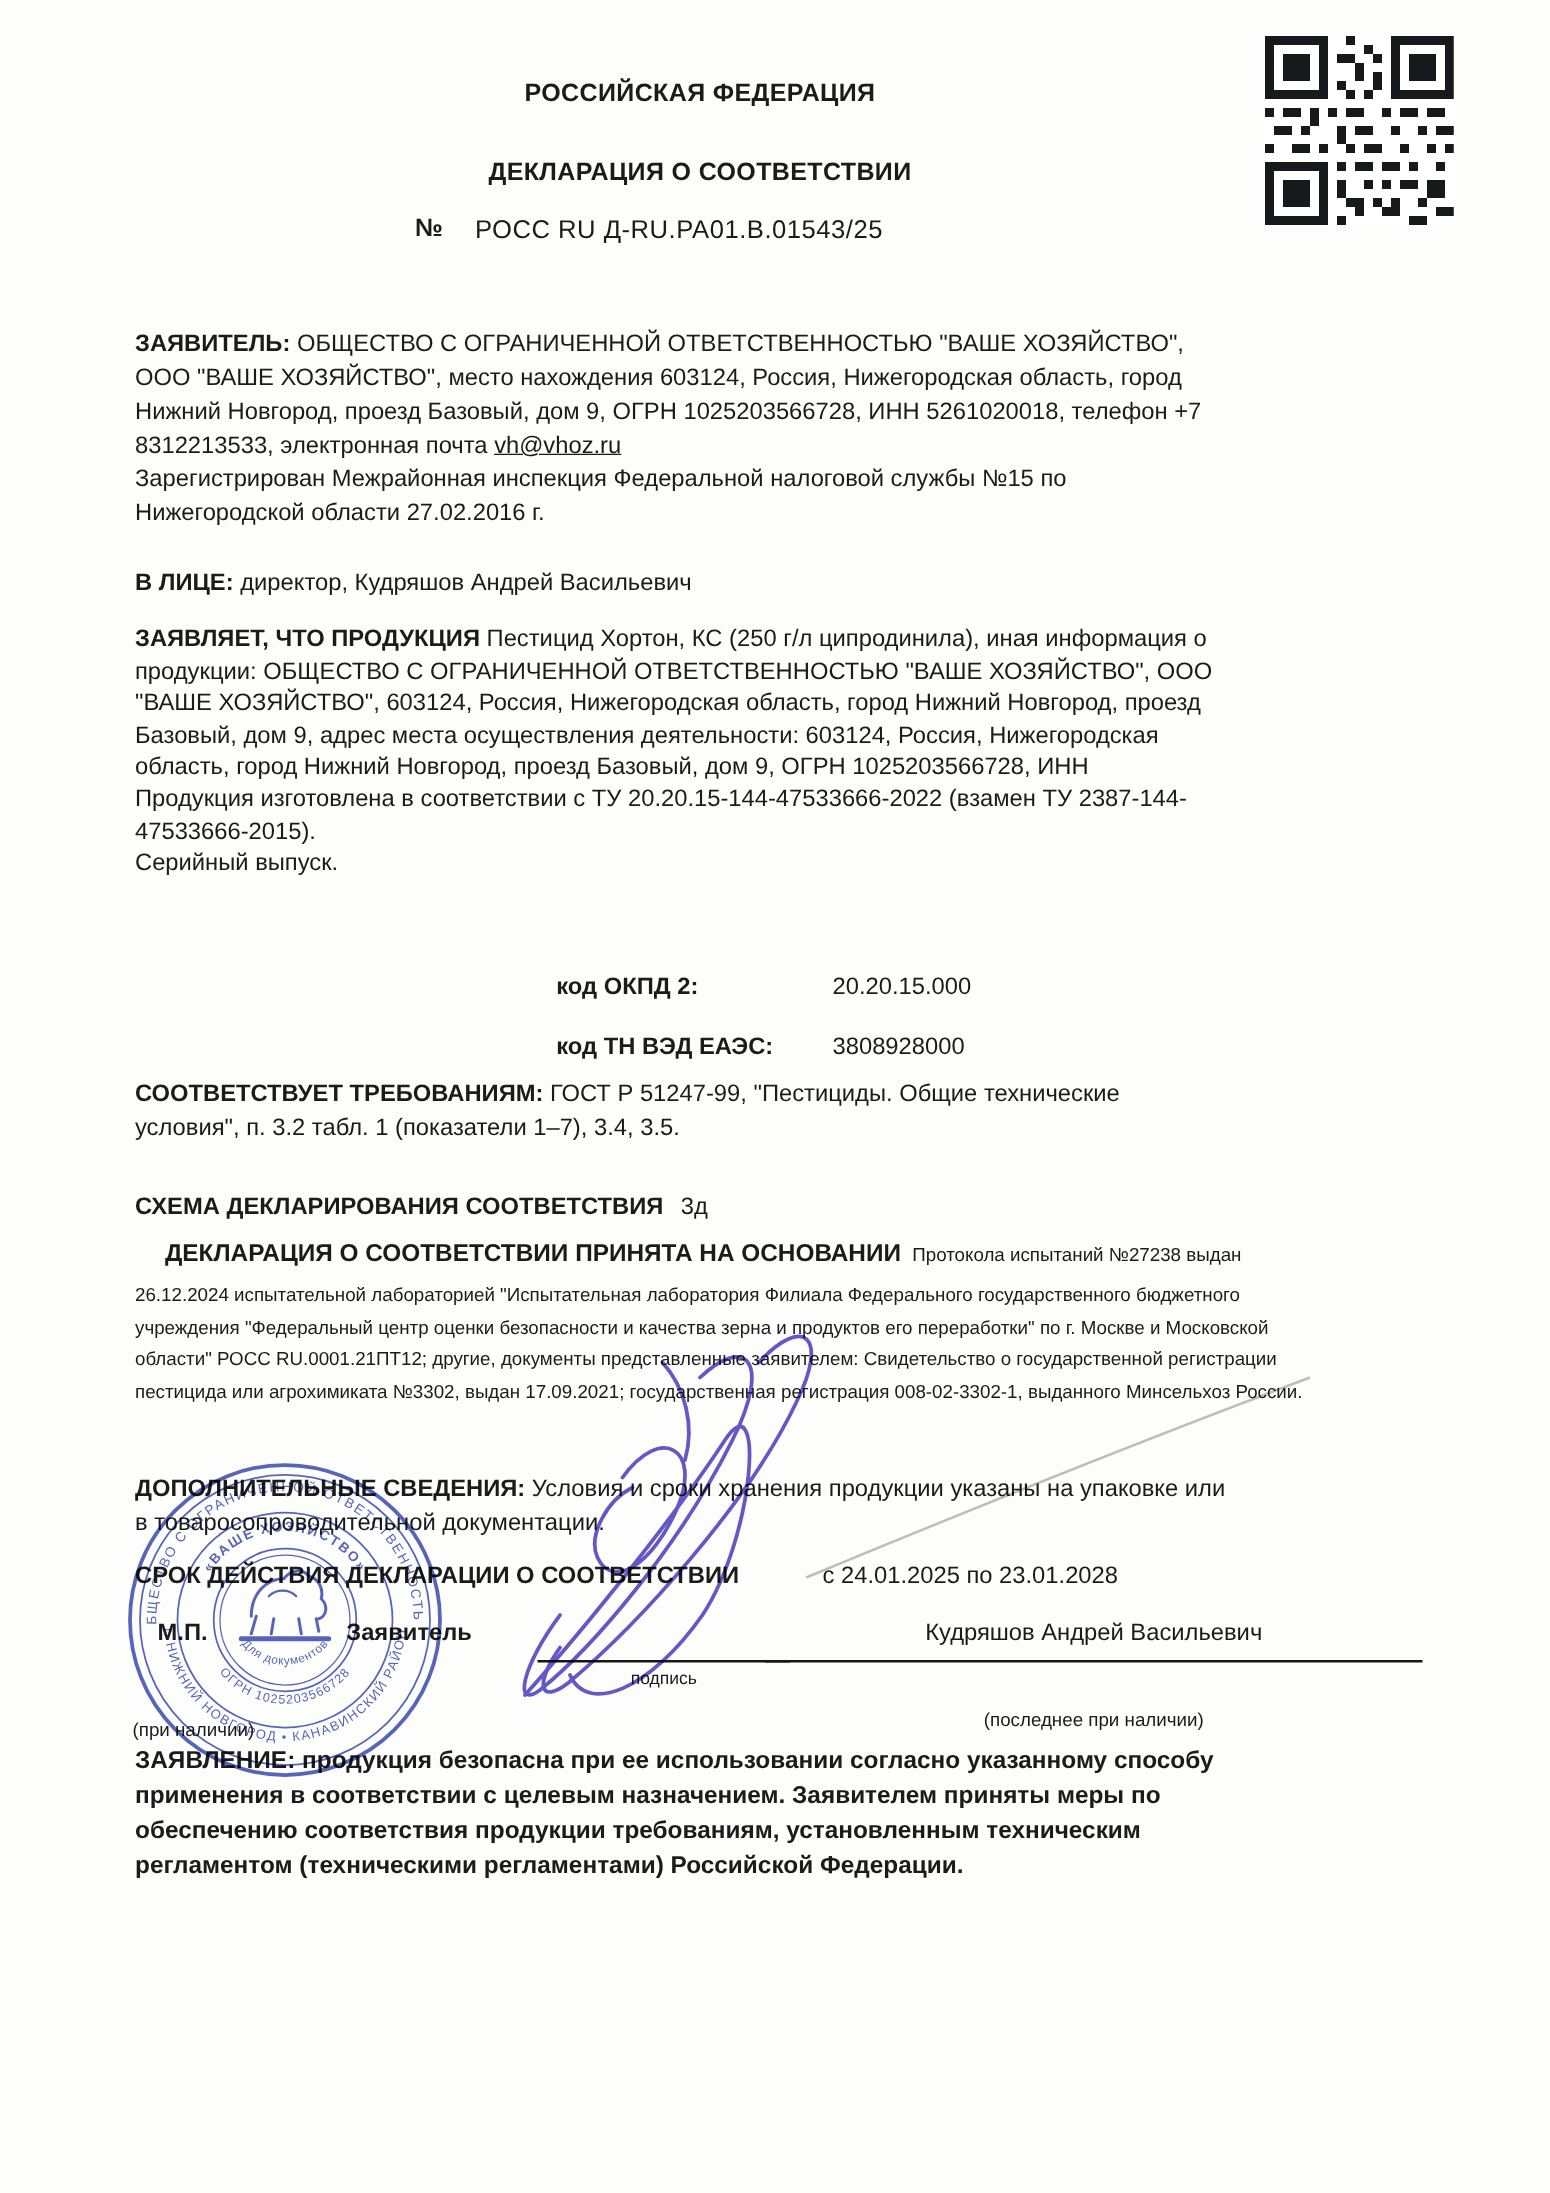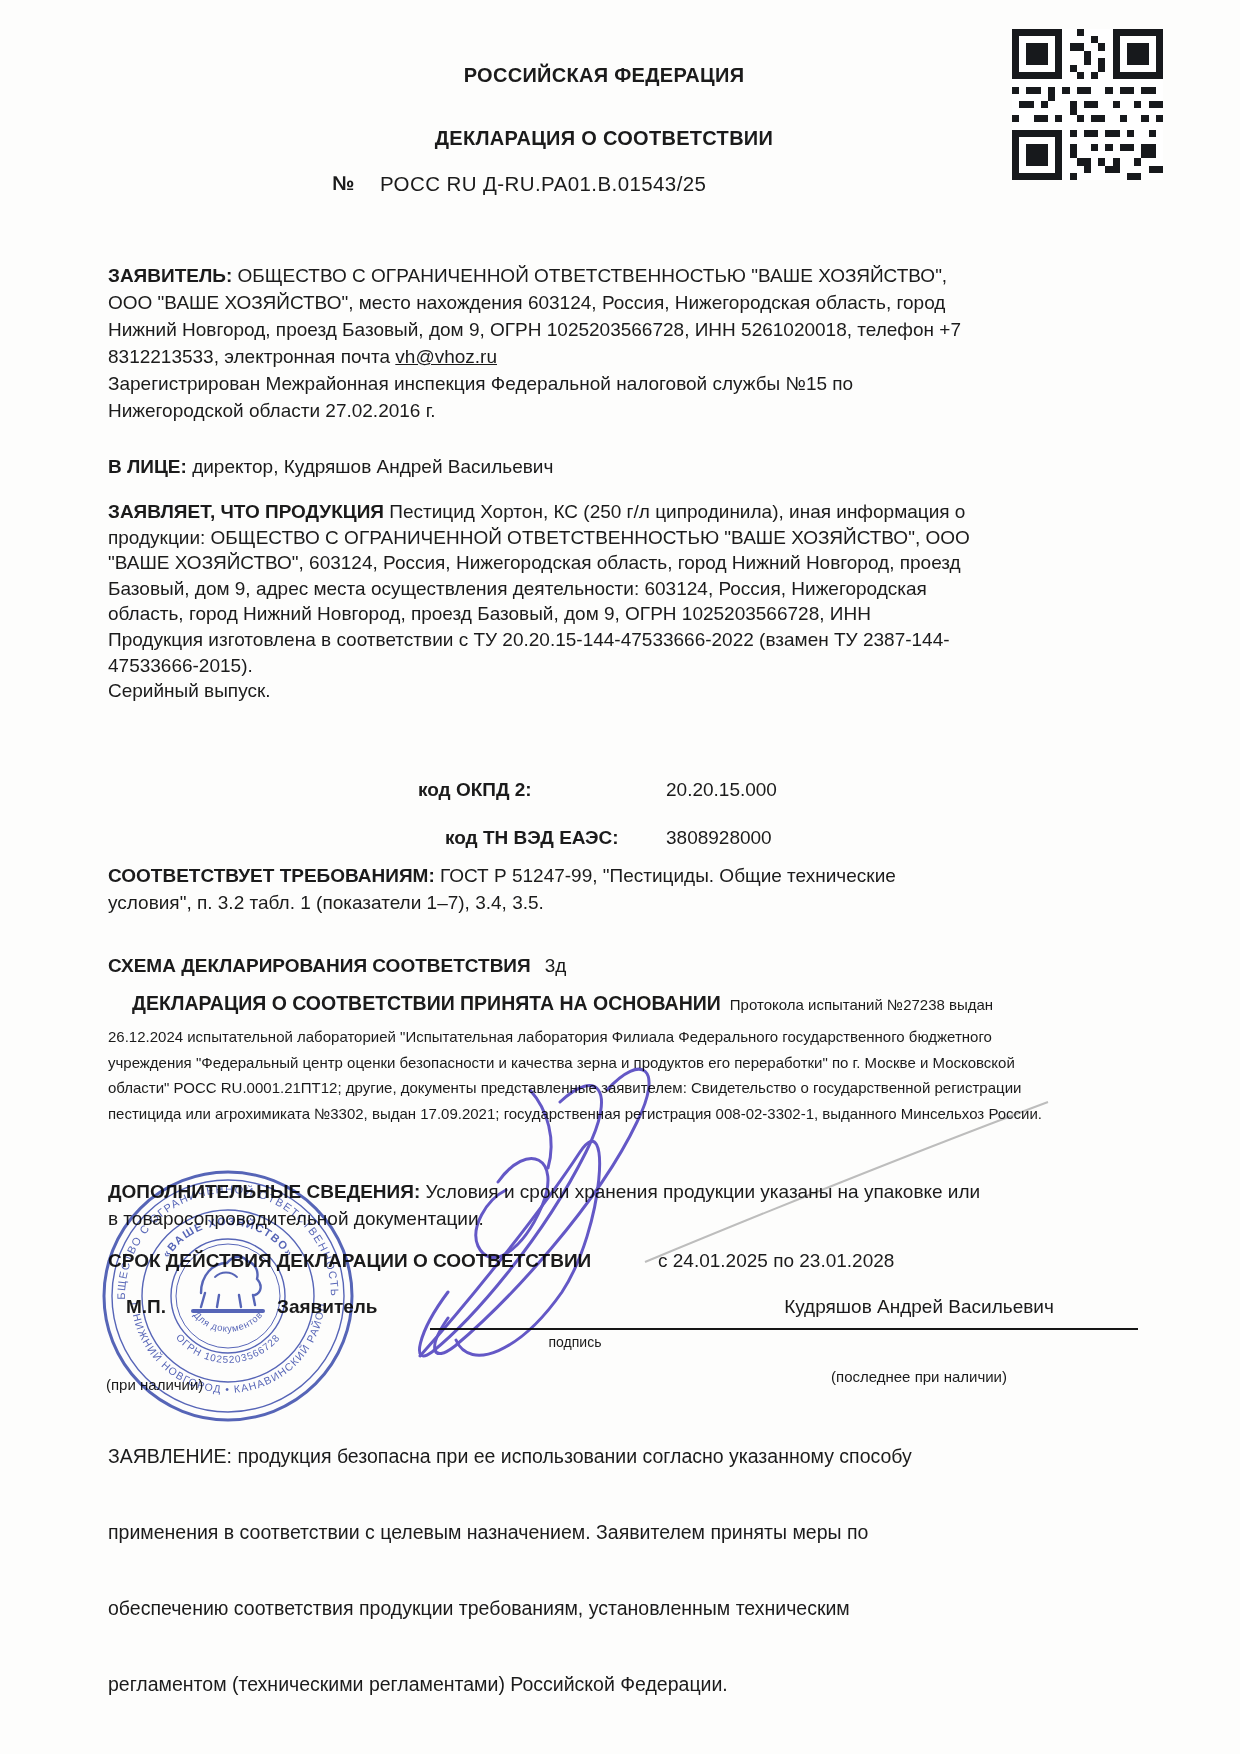--- a/index.html
+++ b/index.html
@@ -5,32 +5,32 @@
   html,body{margin:0;padding:0;}
   body{
     width:1240px;height:1754px;position:relative;background:#fdfdfc;
     font-family:"Liberation Sans","DejaVu Sans",sans-serif;color:#1b1b1b;
     -webkit-font-smoothing:antialiased;
   }
   .page{position:absolute;inset:0;overflow:hidden;}
   .abs{position:absolute;white-space:nowrap;}
   .b{font-weight:bold;}
   .u{text-decoration:underline;}
-  .center{text-align:center;padding-left:44px;}
+  .center{text-align:center;}
   .h{font-size:20px;font-weight:bold;letter-spacing:.3px;}
   .body-text{font-size:19px;}
   .para{position:absolute;left:108px;font-size:19px;white-space:nowrap;}
   .numval{font-size:20.5px;letter-spacing:.4px;}
   .small{font-size:15px;}
   .tiny{font-size:14px;}
   .sig-line{position:absolute;border-top:2px solid #161616;height:0;}
   .qr{position:absolute;left:1012px;top:28px;width:151px;height:153px;}
   .stamp{position:absolute;left:97px;top:1165px;width:262px;height:262px;opacity:.8;mix-blend-mode:multiply;}
   .signature{position:absolute;inset:0;pointer-events:none;mix-blend-mode:multiply;}
-  .statement-line{font-weight:normal;margin-top:48px;}
+  .statement-line{font-weight:bold;}
 </style>
 </head>
 <body>
 
 <div class="page">
 
   <svg class="qr" viewBox="0 0 21 21" shape-rendering="crispEdges">
     <rect x="0" y="0" width="21" height="21" fill="#ffffff"></rect>
     <g fill="#17191c">
       <path d="M0 0h7v7h-7z"></path>
@@ -72,21 +72,21 @@
     <div><span class="b">ЗАЯВЛЯЕТ, ЧТО ПРОДУКЦИЯ</span><span> Пестицид Хортон, КС (250 г/л ципродинила), иная информация о</span></div>
     <div>продукции: ОБЩЕСТВО С ОГРАНИЧЕННОЙ ОТВЕТСТВЕННОСТЬЮ "ВАШЕ ХОЗЯЙСТВО", ООО</div>
     <div>"ВАШЕ ХОЗЯЙСТВО", 603124, Россия, Нижегородская область, город Нижний Новгород, проезд</div>
     <div>Базовый, дом 9, адрес места осуществления деятельности: 603124, Россия, Нижегородская</div>
     <div>область, город Нижний Новгород, проезд Базовый, дом 9, ОГРН 1025203566728, ИНН</div>
     <div>Продукция изготовлена в соответствии с ТУ 20.20.15-144-47533666-2022 (взамен ТУ 2387-144-</div>
     <div>47533666-2015).</div>
     <div>Серийный выпуск.</div>
   </div>
 
-  <span class="abs b body-text" style="left:418px;top:779px;">код ОКПД 2:</span>
+  <span class="abs b body-text" style="left:445px;top:779px;">код ОКПД 2:</span>
   <span class="abs body-text" style="left:666px;top:779px;">20.20.15.000</span>
   <span class="abs b body-text" style="left:445px;top:827px;text-align:center;">код ТН ВЭД ЕАЭС:</span>
   <span class="abs body-text" style="left:666px;top:827px;">3808928000</span>
 
   <div class="para" style="top:862px;line-height:27px;">
     <div><span class="b">СООТВЕТСТВУЕТ ТРЕБОВАНИЯМ:</span><span> ГОСТ Р 51247-99, "Пестициды. Общие технические</span></div>
     <div>условия", п. 3.2 табл. 1 (показатели 1–7), 3.4, 3.5.</div>
   </div>
 
   <div class="para" style="top:955px;">

